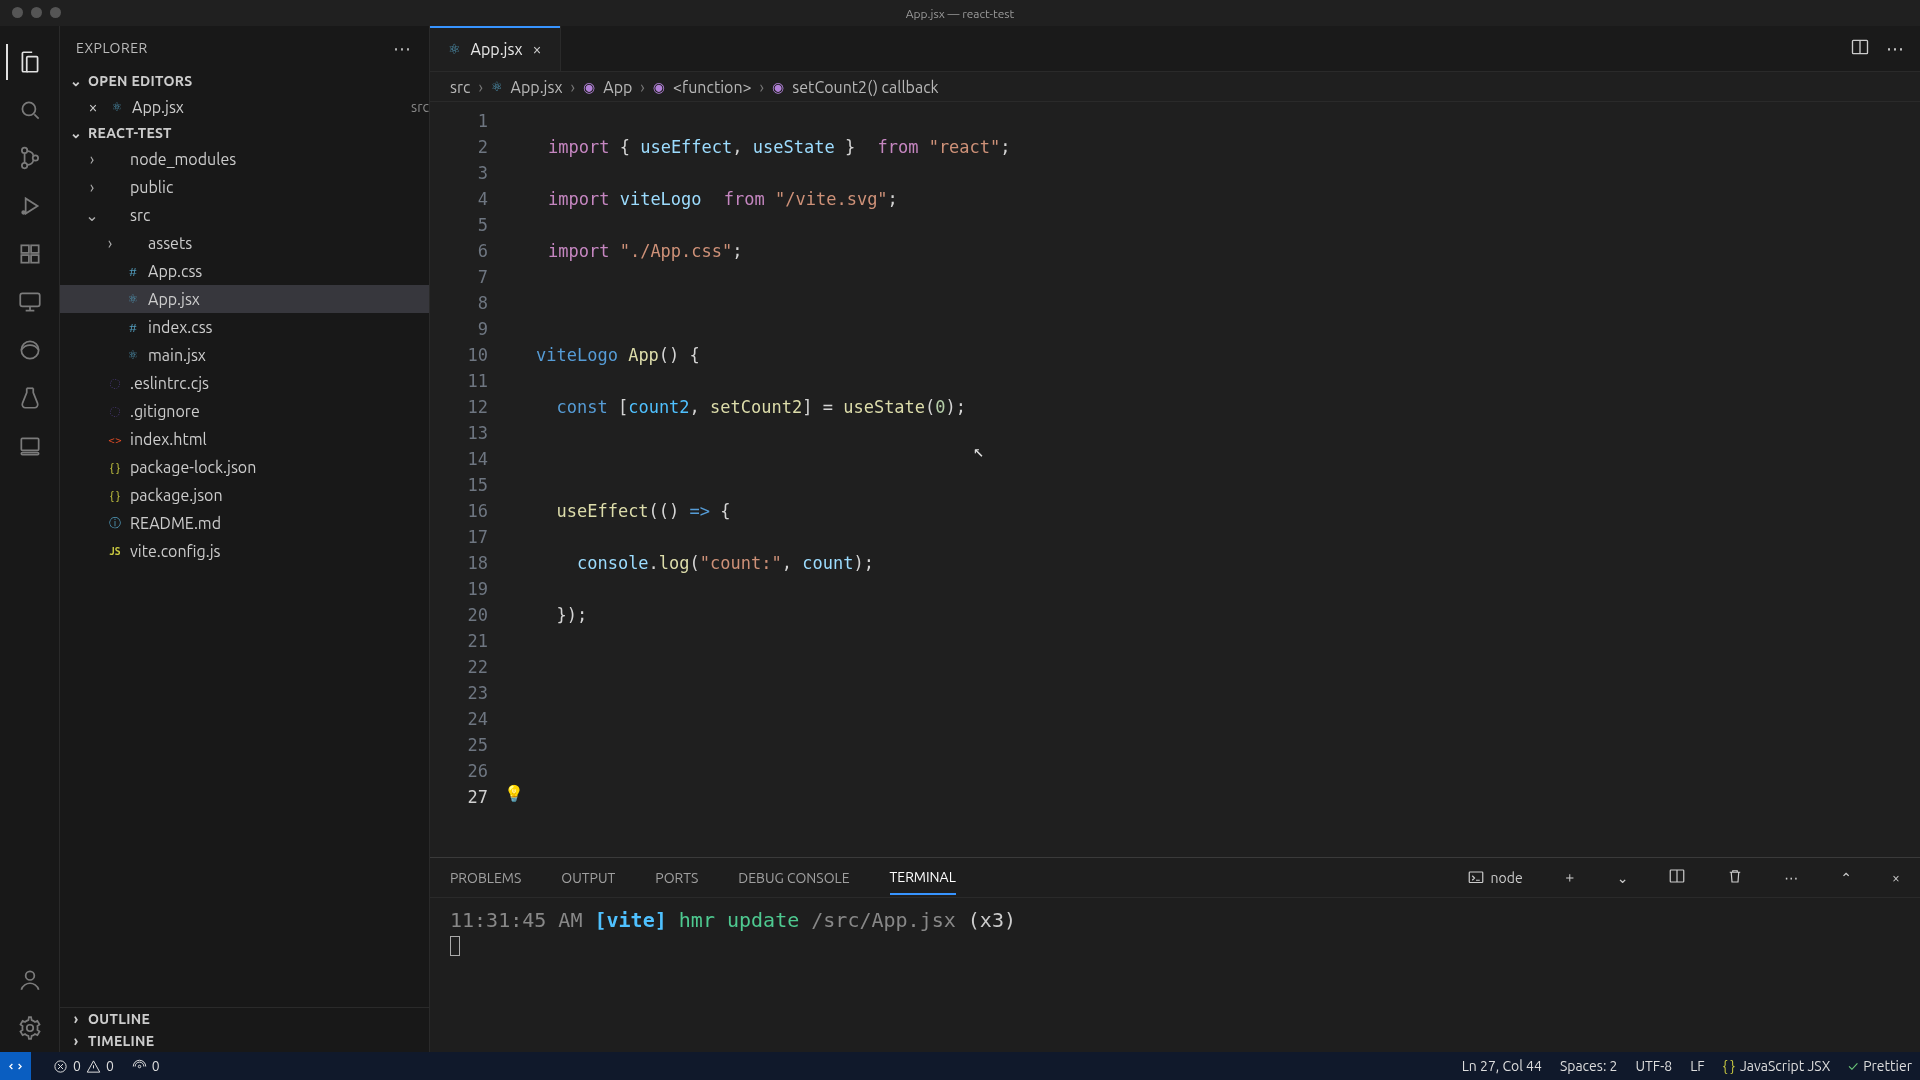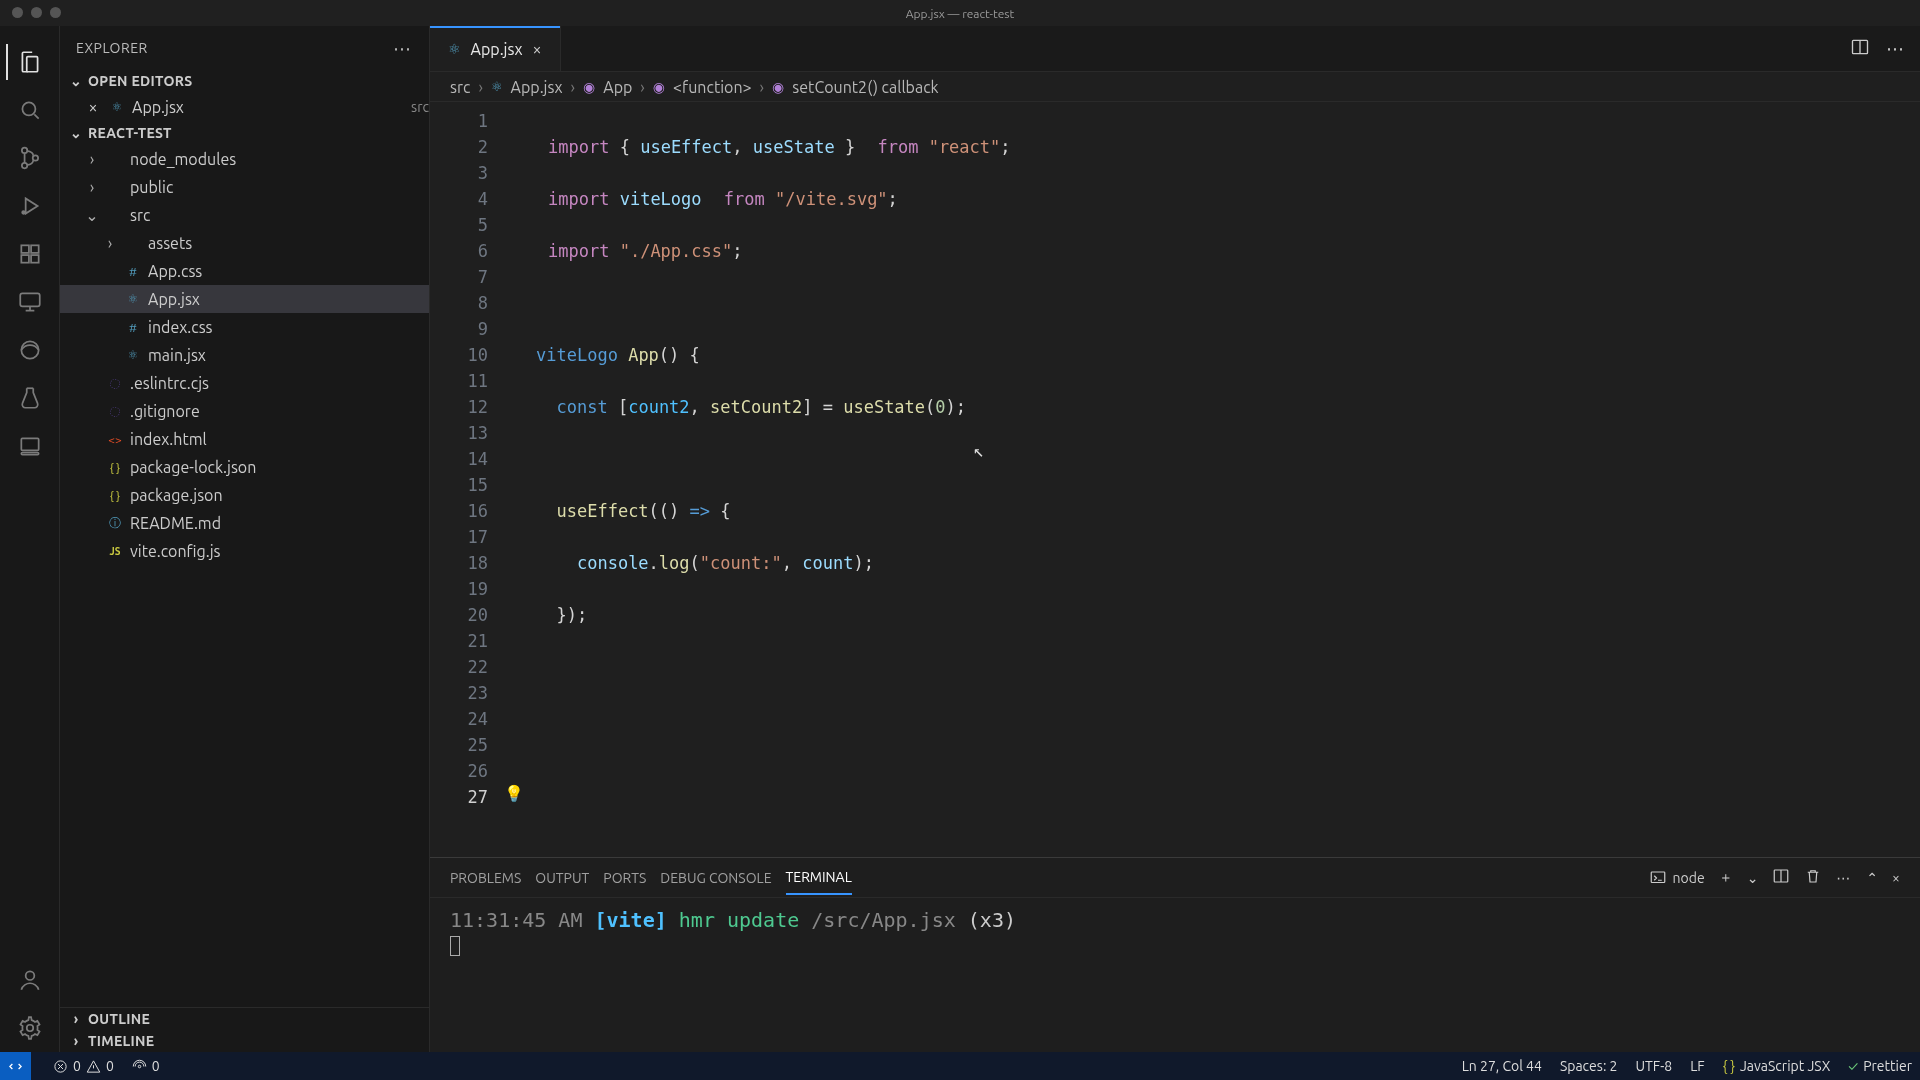--- a/index.html
+++ b/index.html
@@ -101,21 +101,21 @@
   .fn { color:var(--fn); }
   .st { color:var(--str); }
   .nm { color:var(--num); }
   .pn { color:var(--punc); }
   .tg { color:var(--tag); }
   .cn { color:var(--const); }
   .cursor-arrow { position:absolute; left:445px; top:336px; color:#e0e0e0; font-size:18px; pointer-events:none; }
 
   
   .panel { height:195px; border-top:1px solid var(--border-light); display:flex; flex-direction:column; background:#1e1e1e; }
-  .panel-tabs { height:40px; display:flex; align-items:center; gap:14px; padding:0 20px; font-size:14px; color:#a0a0a0; border-bottom:1px solid var(--border); }
+  .panel-tabs { height:40px; display:flex; align-items:center; gap:40px; padding:0 20px; font-size:14px; color:#a0a0a0; border-bottom:1px solid var(--border); }
   .panel-tabs .pt { padding:8px 0; }
   .panel-tabs .pt.active { color:#fff; border-bottom:2px solid #3794ff; }
   .panel-tabs .spacer { flex:1; }
   .panel-tabs .picon { color:#ccc; }
   .panel-tabs .term-label { display:flex; align-items:center; gap:6px; color:#ccc; font-size:14px; }
   .panel-tabs svg { width:18px; height:18px; }
   .terminal { flex:1; padding:10px 20px; font-family:"SF Mono", Menlo, Consolas, monospace; font-size:20px; color:#ccc; }
   .terminal .t-time { color:#888; }
   .terminal .t-vite { color:#4fc1ff; font-weight:bold; }
   .terminal .t-green { color:#4ec990; }

